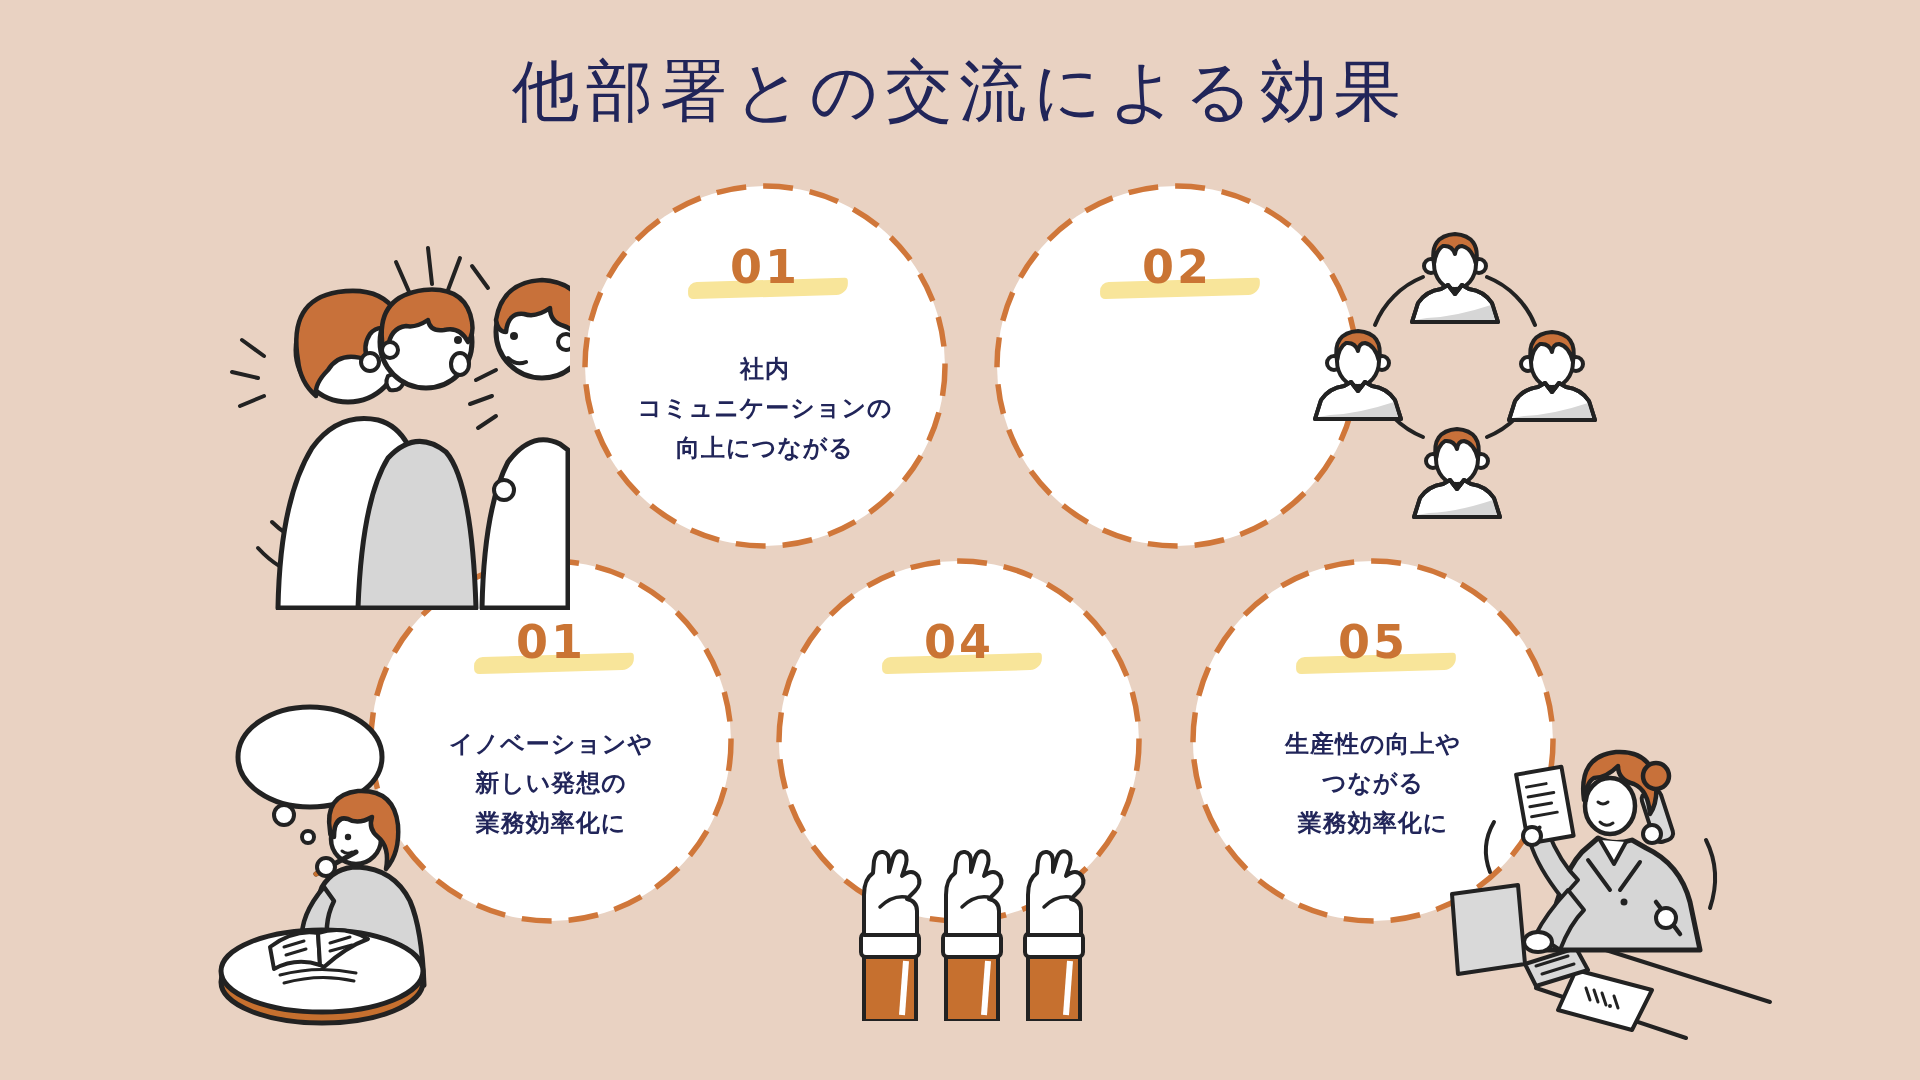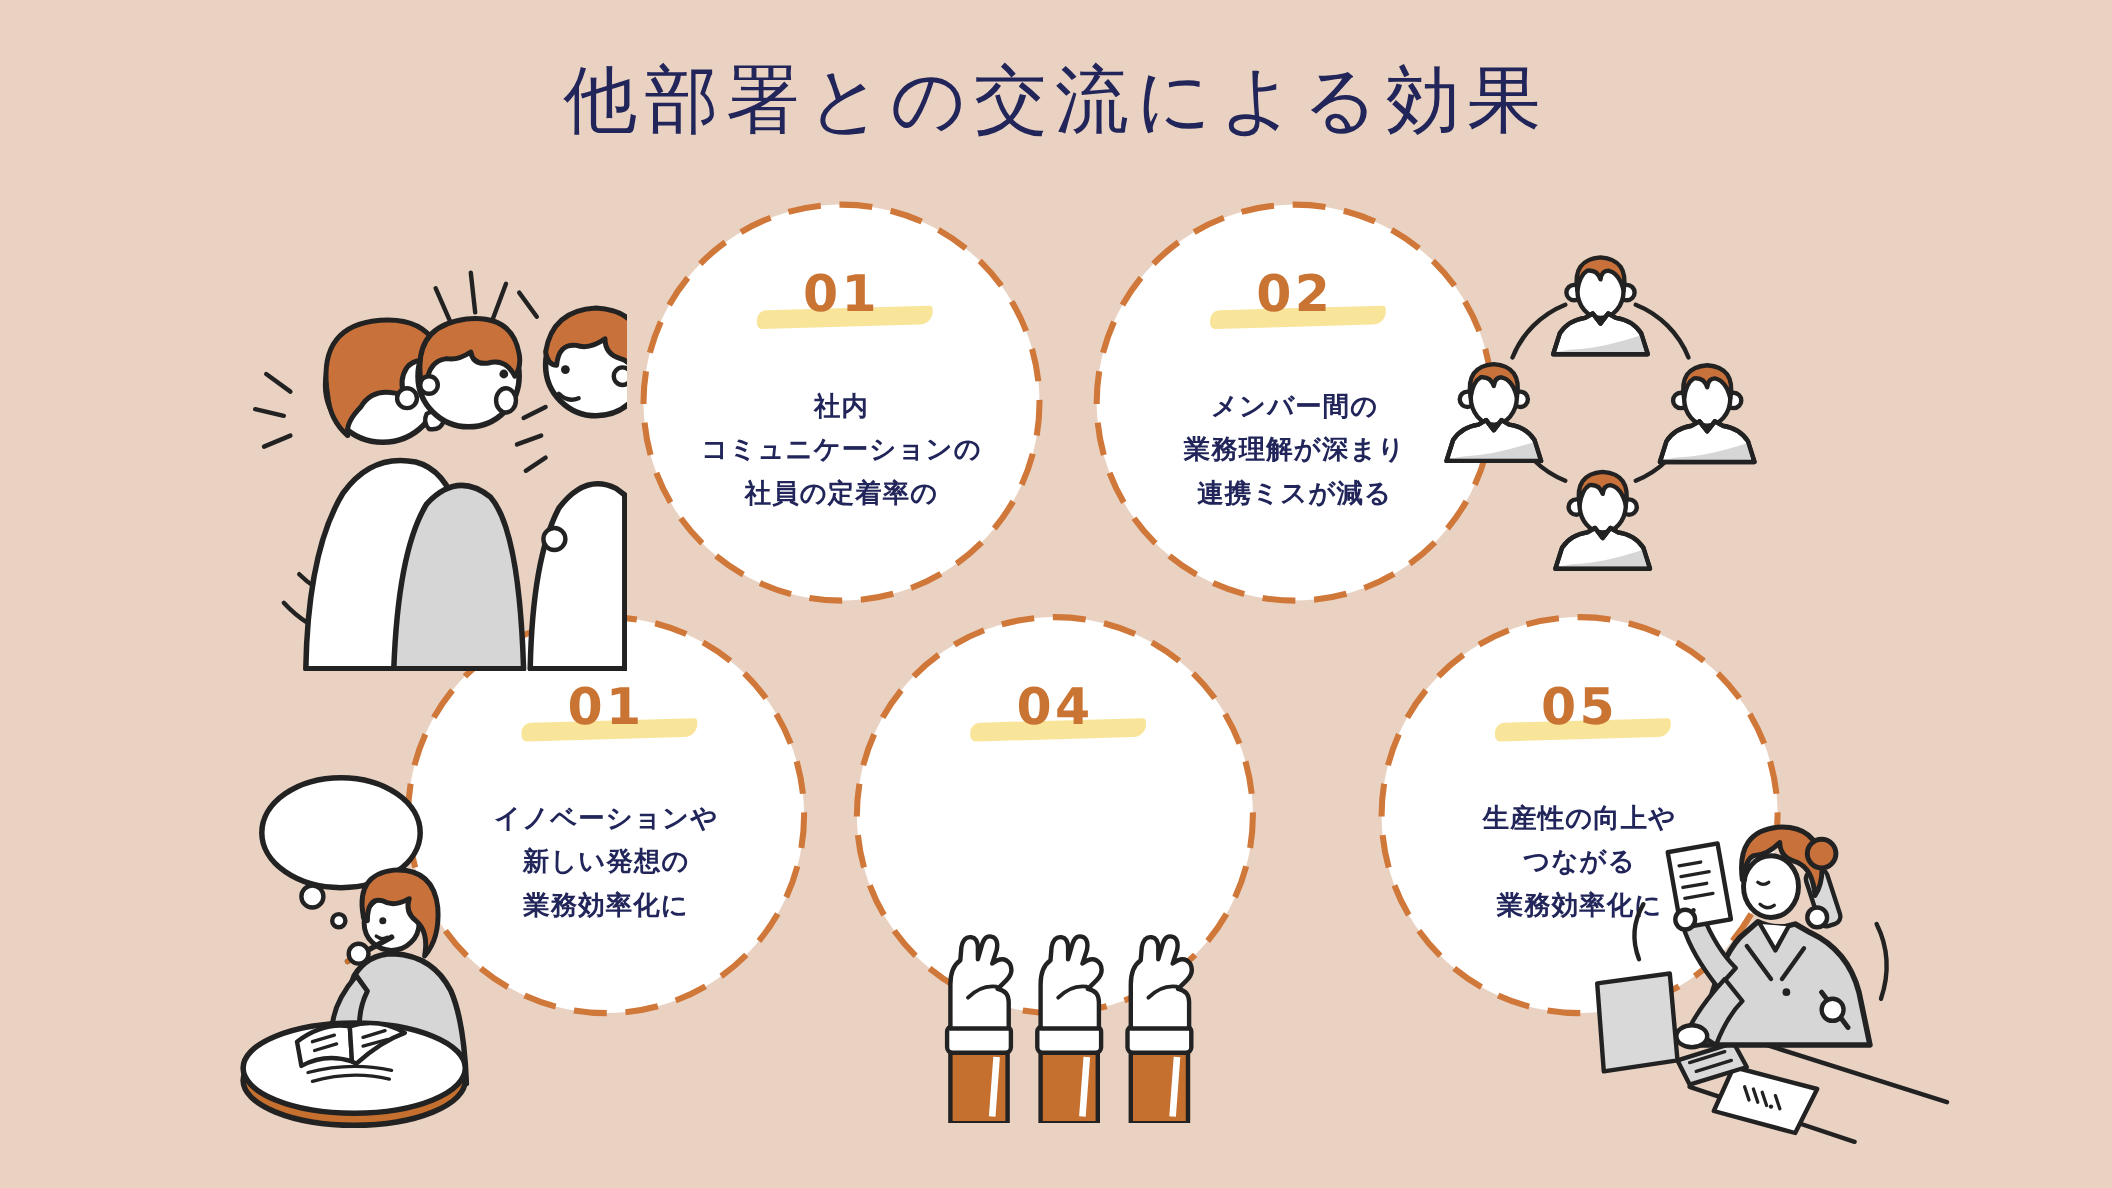--- a/index.html
+++ b/index.html
@@ -35,21 +35,21 @@
     padding-bottom:26px;
   }
   .line{
     font-size:24px;font-weight:bold;line-height:1.65;letter-spacing:1px;
     color:var(--text-navy,#212559);white-space:nowrap;
   }
   .c1{left:581px;top:182px;}
   .c2{left:993px;top:182px;}
   .c3{left:367px;top:557px;}
   .c4{left:775px;top:557px;}
-  .c5{left:1252px;top:557px;}
+  .c5{left:1189px;top:557px;}
   .illus{position:absolute;}
   
   .fw{fill:#fff;stroke:var(--outline,#222);}
   .fh{fill:var(--hair-orange,#c8713a);stroke:var(--outline,#222);}
   .fg{fill:var(--shirt-gray,#d6d6d6);stroke:var(--outline,#222);}
   .fo{fill:var(--sleeve-orange,#c6702f);stroke:var(--outline,#222);}
   .ft{fill:var(--sleeve-orange,#c6702f);stroke:var(--outline,#222);}
   .fl{fill:#d9d9d9;stroke:var(--outline,#222);}
   .ln{fill:none;stroke:var(--outline,#222);}
   .fw,.fh,.fg,.fo,.ft,.fl,.ln{stroke-width:4.5;stroke-linecap:round;stroke-linejoin:round;}
@@ -66,38 +66,33 @@
     <circle class="ringc" cx="184" cy="184" r="180" stroke-dasharray="30 17"></circle>
   </svg>
   <div class="content">
     <div class="num-wrap">
       <span class="highlight"></span>
       <span class="num">01</span>
     </div>
     <div class="lines">
       <div class="line">社内</div>
       <div class="line">コミュニケーションの</div>
-      <div class="line">社員の定着率の</div>
+      <div class="line">向上につながる</div>
     </div>
   </div>
 </div>
 
 <div class="circle c2">
   <svg class="ring" viewBox="0 0 368 368">
     <circle class="ringc" cx="184" cy="184" r="180" stroke-dasharray="30 17"></circle>
   </svg>
   <div class="content">
     <div class="num-wrap">
       <span class="highlight"></span>
       <span class="num">02</span>
-    </div>
-    <div class="lines">
-      <div class="line">メンバー間の</div>
-      <div class="line">業務理解が深まり</div>
-      <div class="line">連携ミスが減る</div>
     </div>
   </div>
 </div>
 
 <div class="circle c3">
   <svg class="ring" viewBox="0 0 368 368">
     <circle class="ringc" cx="184" cy="184" r="180" stroke-dasharray="30 17"></circle>
   </svg>
   <div class="content">
     <div class="num-wrap">

